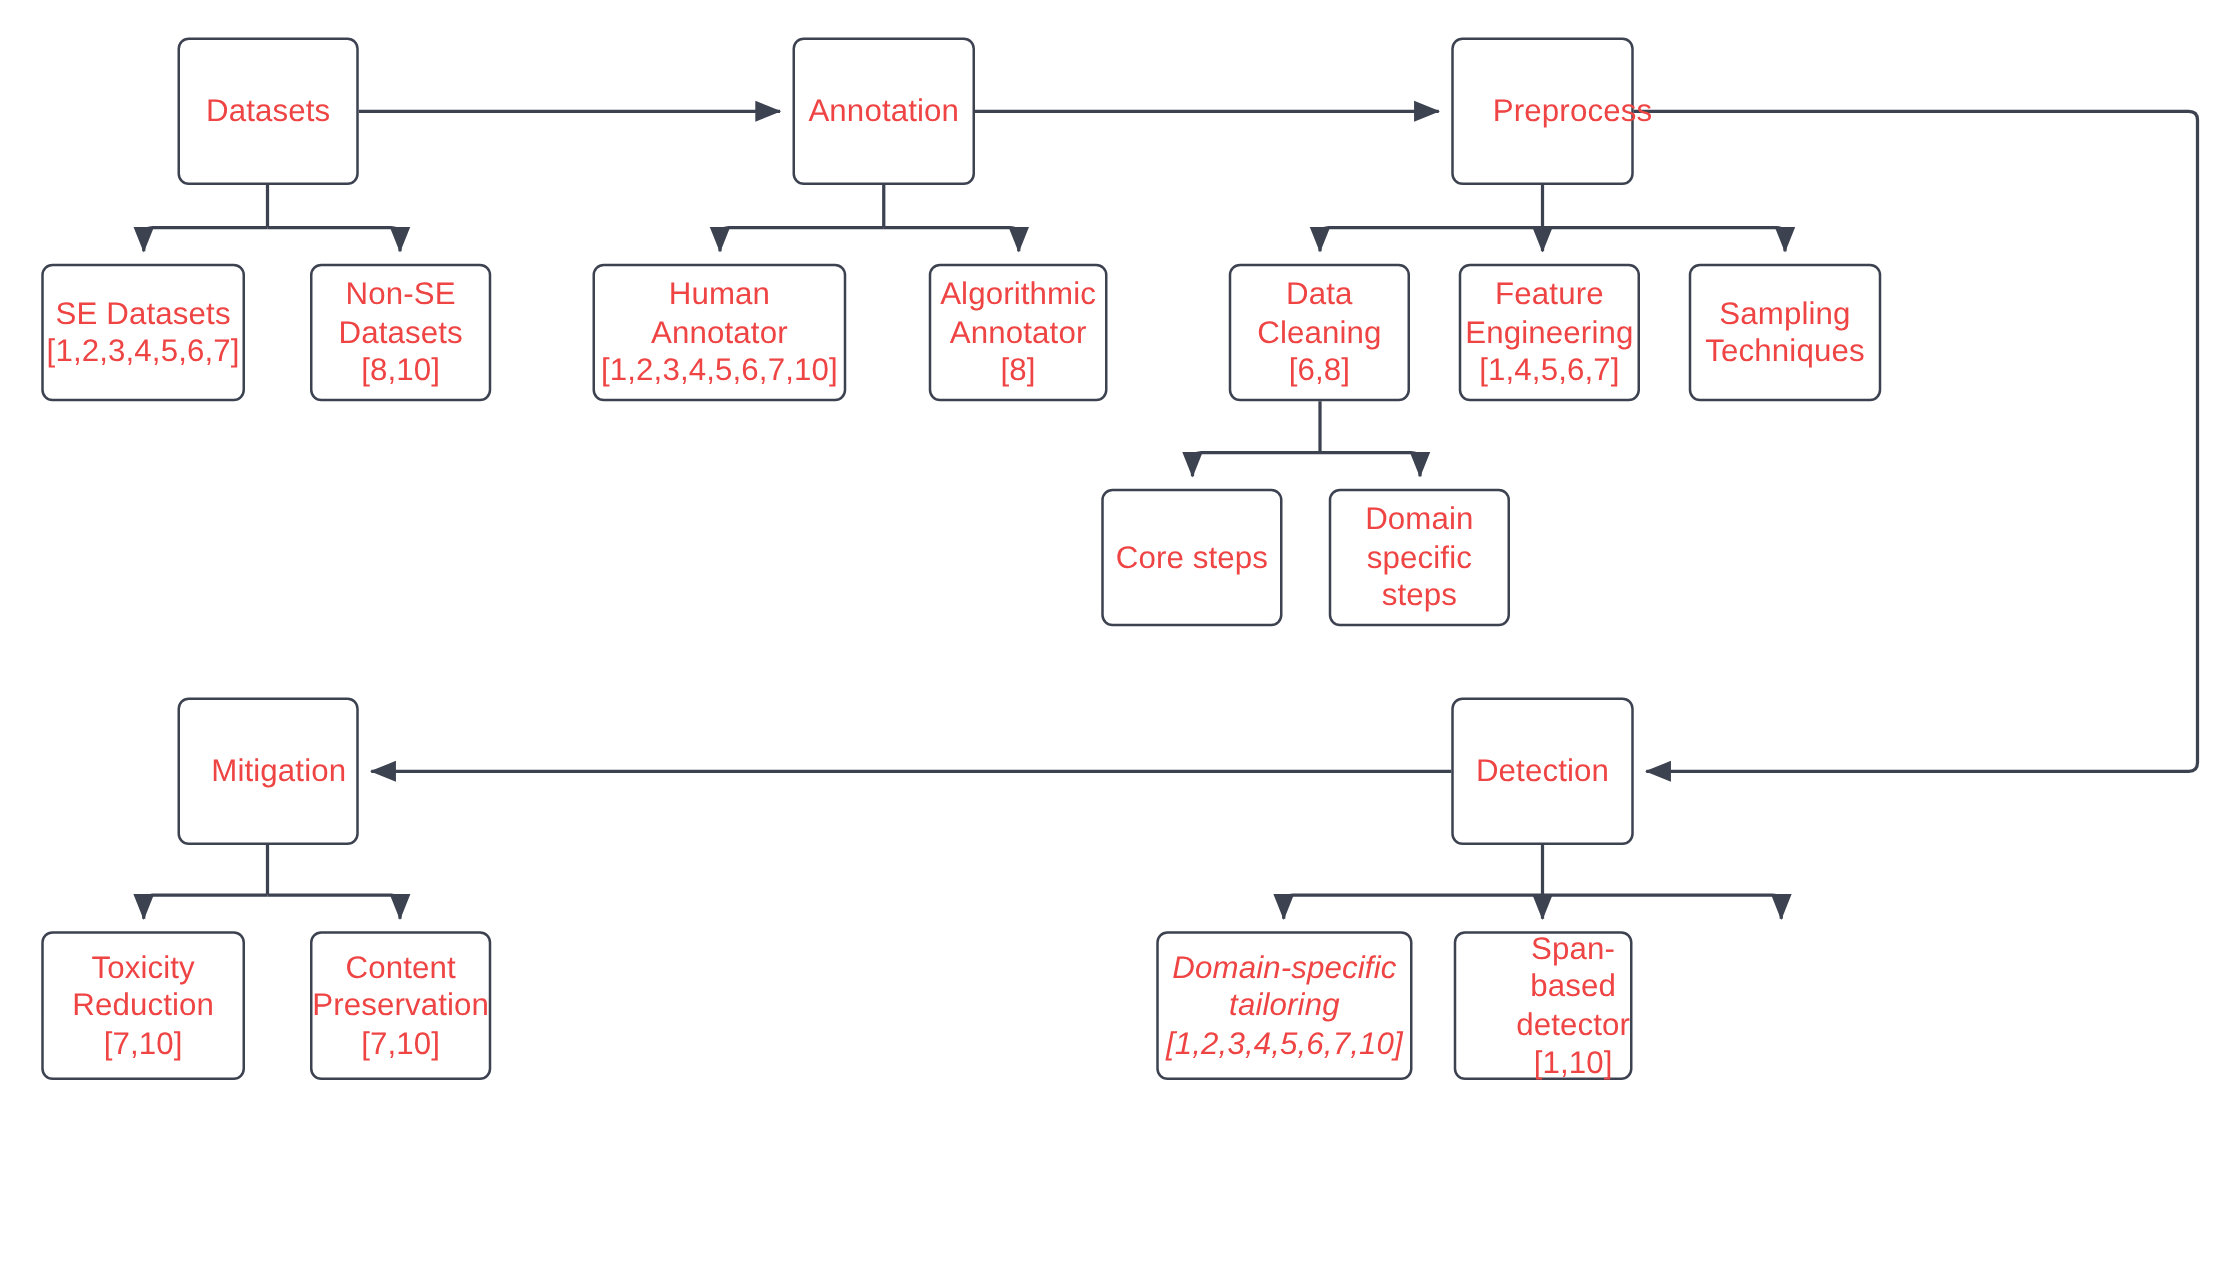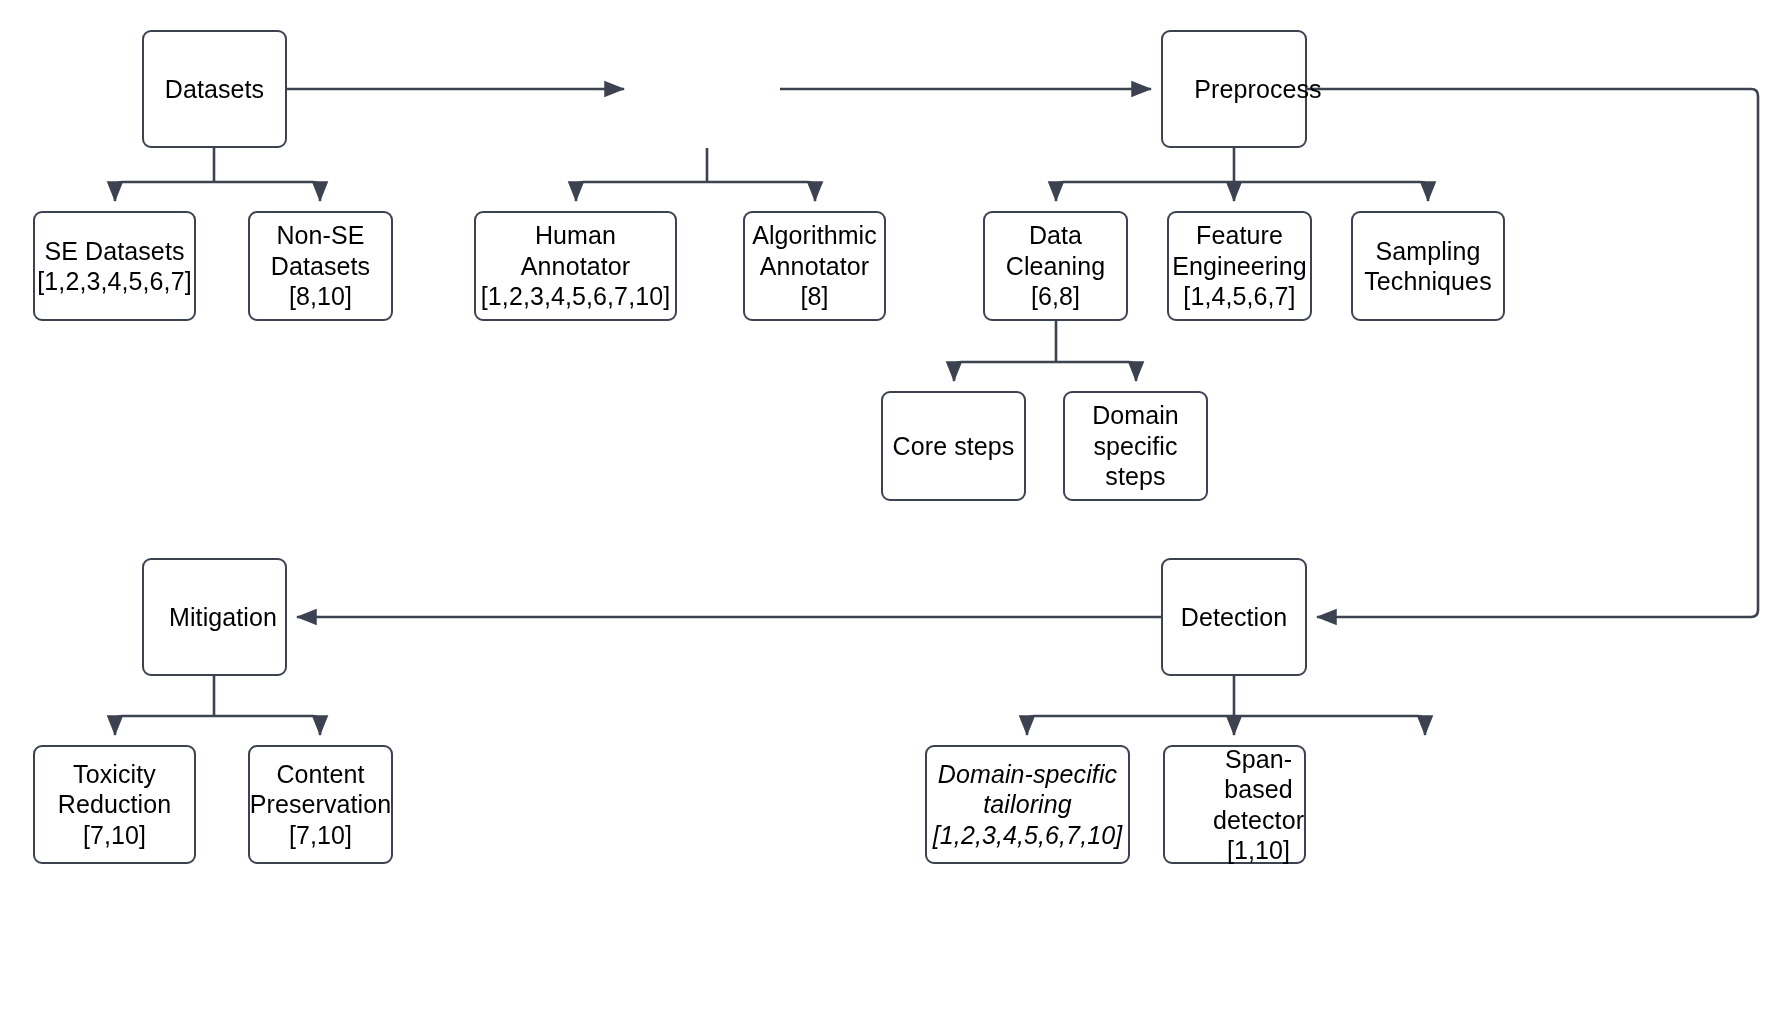--- a/index.html
+++ b/index.html
@@ -28,21 +28,21 @@
   .node {
     position: absolute;
     box-sizing: border-box;
     background: #ffffff;
     border: 2.6px solid #3c4250;
     border-radius: 9px;
     display: flex;
     align-items: center;
     justify-content: center;
     text-align: center;
-    color: #000000;
+    color: #ef4444;
     font-size: 25px;
     line-height: 1.22;
     letter-spacing: 0.1px;
     z-index: 2;
   }
   .node .label {
     display: block;
     white-space: pre-line;
     padding: 0 6px;
   }
@@ -102,20 +102,23 @@
   </div>
   <div class="node" style="left:33px;top:211px;width:163px;height:110px;">
     <span class="label">SE Datasets
 [1,2,3,4,5,6,7]</span>
   </div>
   <div class="node" style="left:248px;top:211px;width:145px;height:110px;">
     <span class="label">Non-SE
 Datasets
 [8,10]</span>
   </div>
+  <div class="node" style="left:634px;top:30px;width:146px;height:118px;">
+    <span class="label">Annotation</span>
+  </div>
   <div class="node" style="left:474px;top:211px;width:203px;height:110px;">
     <span class="label">Human
 Annotator
 [1,2,3,4,5,6,7,10]</span>
   </div>
   <div class="node" style="left:743px;top:211px;width:143px;height:110px;">
     <span class="label">Algorithmic
 Annotator
 [8]</span>
   </div>

